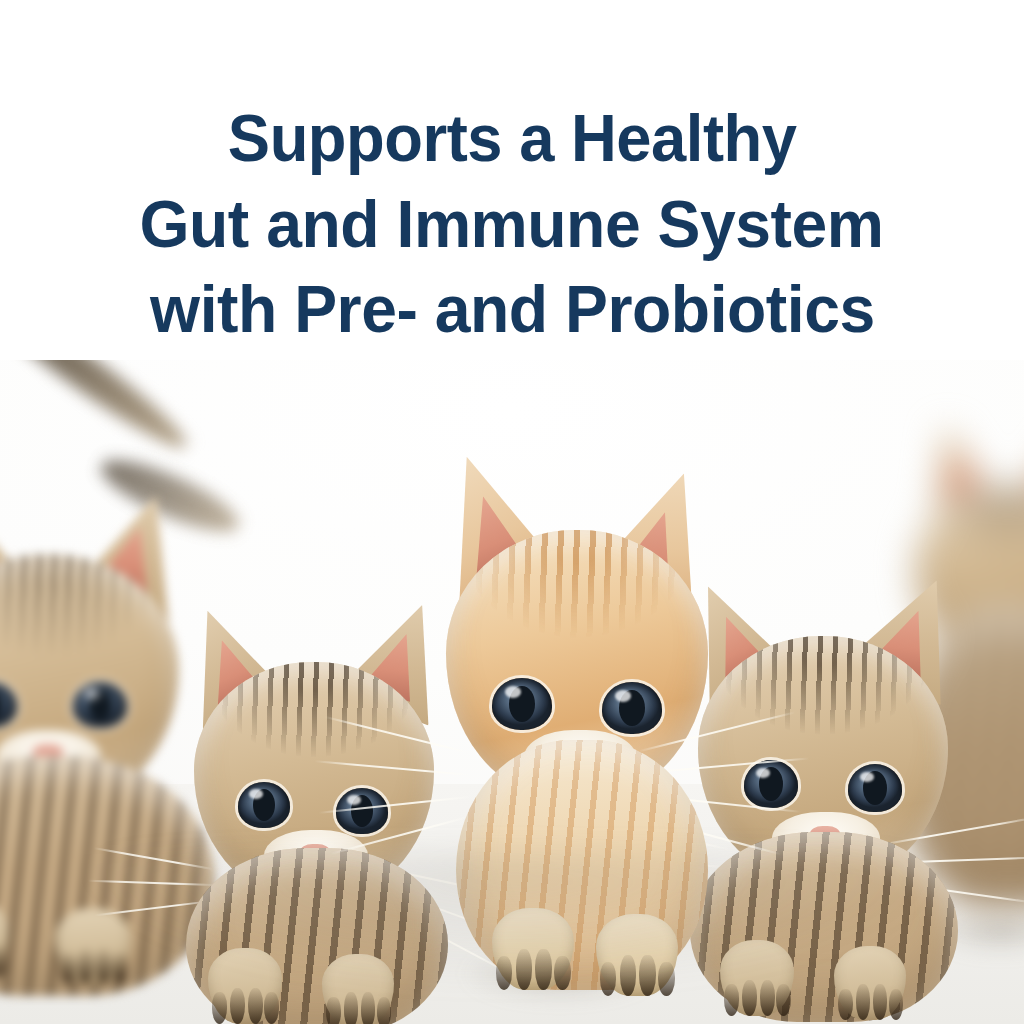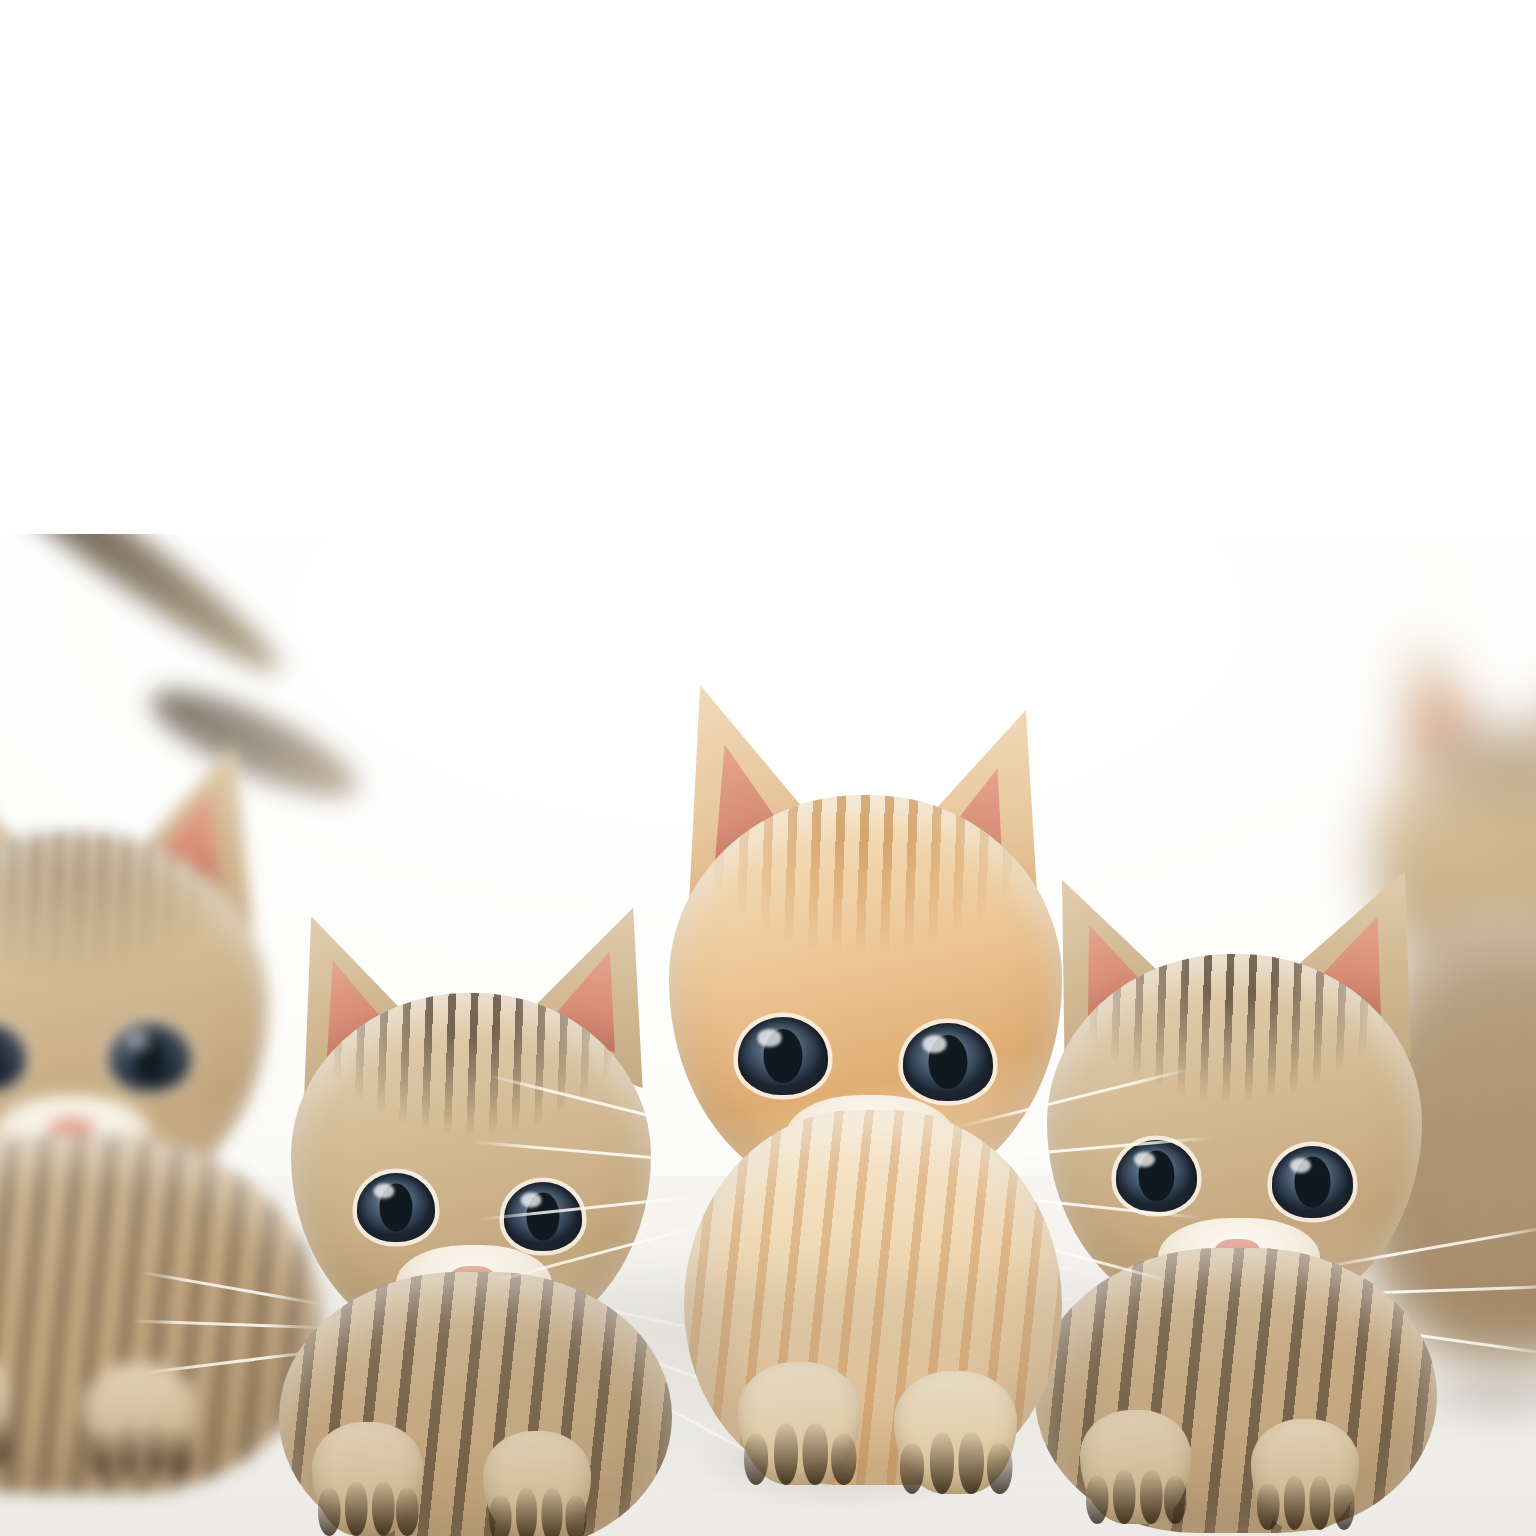--- a/index.html
+++ b/index.html
@@ -343,14 +343,19 @@
         <div class="toe" style="left:5%;"></div>
         <div class="toe" style="left:29%;height:50%;"></div>
         <div class="toe" style="left:53%;height:50%;"></div>
         <div class="toe" style="left:76%;"></div>
       </div>
     </div>
 
     <div class="floor-shadow" style="z-index:20;"></div>
   </div>
 
+  <div class="headline-band">
+    <div class="headline-line l1">Supports a Healthy</div>
+    <div class="headline-line l2">Gut and Immune System</div>
+    <div class="headline-line l3">with Pre- and Probiotics</div>
+  </div>
 
 </div>
 
 </body></html>

